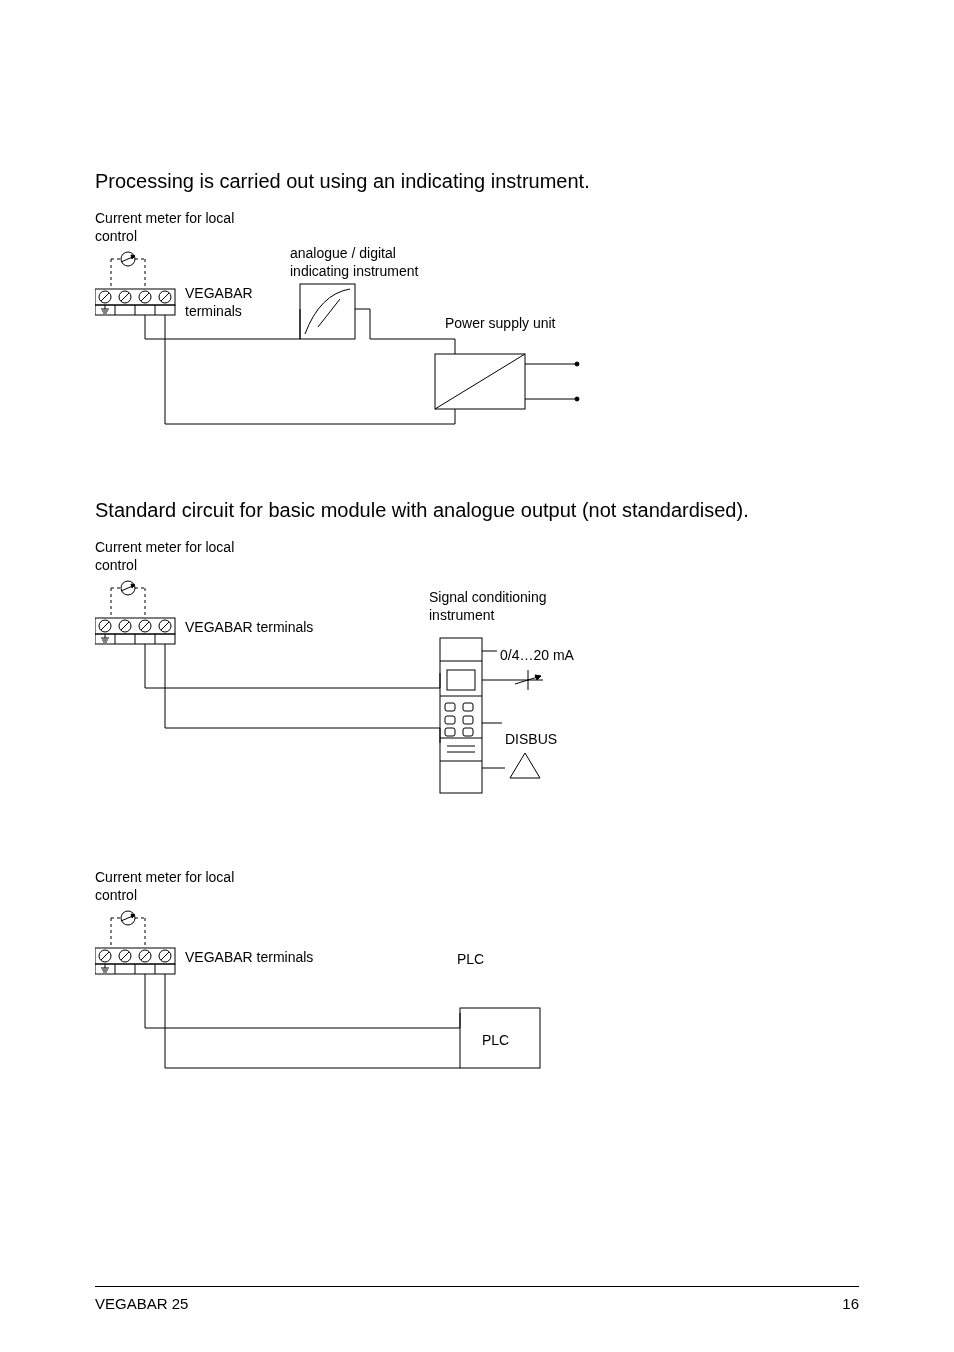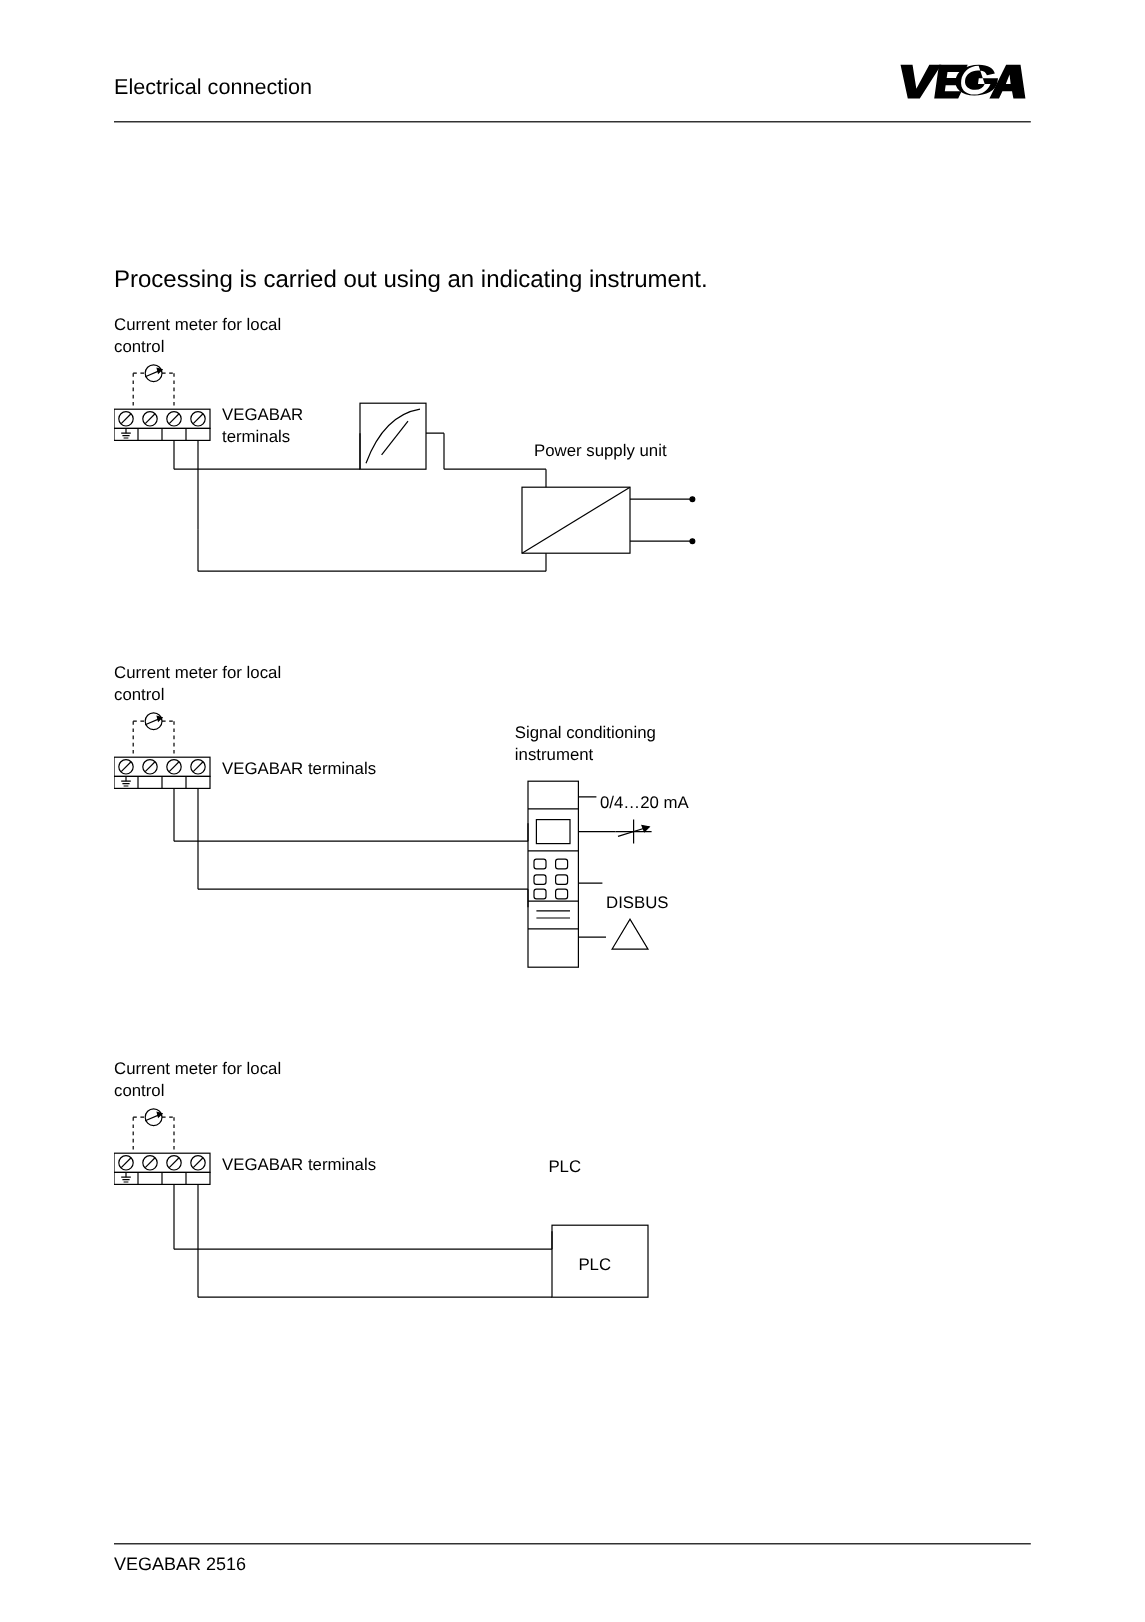--- a/index.html
+++ b/index.html
@@ -52,47 +52,35 @@
     color: #000;
   }
   .footer {
     position: absolute;
     left: 95px;
     right: 95px;
     bottom: 40px;
     border-top: 1px solid #000;
     padding-top: 8px;
     display: flex;
-    justify-content: flex-start;
+    justify-content: space-between;
     font-size: 15px;
   }
 </style>
 </head>
 <body>
 
 <div class="page">
 
-  <div class="header">
-    <div class="header-title">Electrical connection</div>
-    <div class="logo">
-      <svg width="110" height="36" viewBox="0 0 110 36">
-        <g fill="#000">
-          <path d="M2 4 L12 4 L18 24 L26 4 L36 4 L22 32 L12 32 Z" transform="skewX(-8)"></path>
-          <path d="M34 4 L58 4 L56 10 L42 10 L42 15 L54 15 L52 21 L42 21 L42 26 L56 26 L54 32 L34 32 Z" transform="skewX(-8)"></path>
-          <path d="M70 3 C60 3 54 10 54 18 C54 27 60 33 70 33 C78 33 83 29 85 22 L72 22 L72 16 L92 16 L92 20 C92 29 82 34 70 34 C56 34 48 26 48 18 C48 9 56 2 70 2 C80 2 86 6 88 11 L80 13 C78 9 75 8 70 8 C63 8 58 12 58 18 C58 24 63 28 70 28 C75 28 78 26 79 22 Z" fill="#000" transform="skewX(-8) scale(0.8) translate(14,3)"></path>
-          <path d="M88 32 L98 4 L110 4 L118 32 L108 32 L106 26 L98 26 L96 32 Z M100 20 L104 20 L102 12 Z" transform="skewX(-8) translate(-8,0)"></path>
-        </g>
-      </svg>
-    </div>
-  </div>
 
   <div class="section-text" style="margin-top:120px;">Processing is carried out using an indicating instrument.</div>
   <div class="diagram" style="height:230px;">
     <div class="abs-label" style="left:0;top:0;width:160px;">Current meter for local control</div>
     <div class="abs-label" style="left:90px;top:75px;width:90px;">VEGABAR terminals</div>
+    <div class="abs-label" style="left:195px;top:35px;width:160px;">analogue / digital indicating instrument</div>
     <div class="abs-label" style="left:350px;top:105px;">Power supply unit</div>
     <svg class="svg-diagram" width="520" height="230">
       <g stroke="#000" stroke-width="1" fill="none">
 
         <circle cx="33" cy="50" r="7"></circle>
         <line x1="26" y1="53" x2="40" y2="47"></line>
         <polygon points="40,47 36,46 37,50" fill="#000"></polygon>
         <line x1="16" y1="50" x2="26" y2="50" stroke-dasharray="3,3"></line>
         <line x1="40" y1="50" x2="50" y2="50" stroke-dasharray="3,3"></line>
         <line x1="16" y1="50" x2="16" y2="80" stroke-dasharray="3,3"></line>
@@ -138,20 +126,21 @@
         <line x1="430" y1="190" x2="480" y2="190"></line>
         <circle cx="482" cy="190" r="2" fill="#000"></circle>
 
         <line x1="360" y1="200" x2="360" y2="215"></line>
         <line x1="360" y1="215" x2="70" y2="215"></line>
         <line x1="70" y1="215" x2="70" y2="180"></line>
       </g>
     </svg>
   </div>
 
+  <div class="section-text">Standard circuit for basic module with analogue output (not standardised).</div>
   <div class="diagram" style="height:270px;">
     <div class="abs-label" style="left:0;top:0;width:160px;">Current meter for local control</div>
     <div class="abs-label" style="left:90px;top:80px;">VEGABAR terminals</div>
     <div class="abs-label" style="left:334px;top:50px;width:140px;">Signal conditioning instrument</div>
     <div class="abs-label" style="left:405px;top:108px;">0/4…20 mA</div>
     <div class="abs-label" style="left:410px;top:192px;">DISBUS</div>
     <svg class="svg-diagram" width="520" height="270">
       <g stroke="#000" stroke-width="1" fill="none">
 
         <circle cx="33" cy="50" r="7"></circle>

